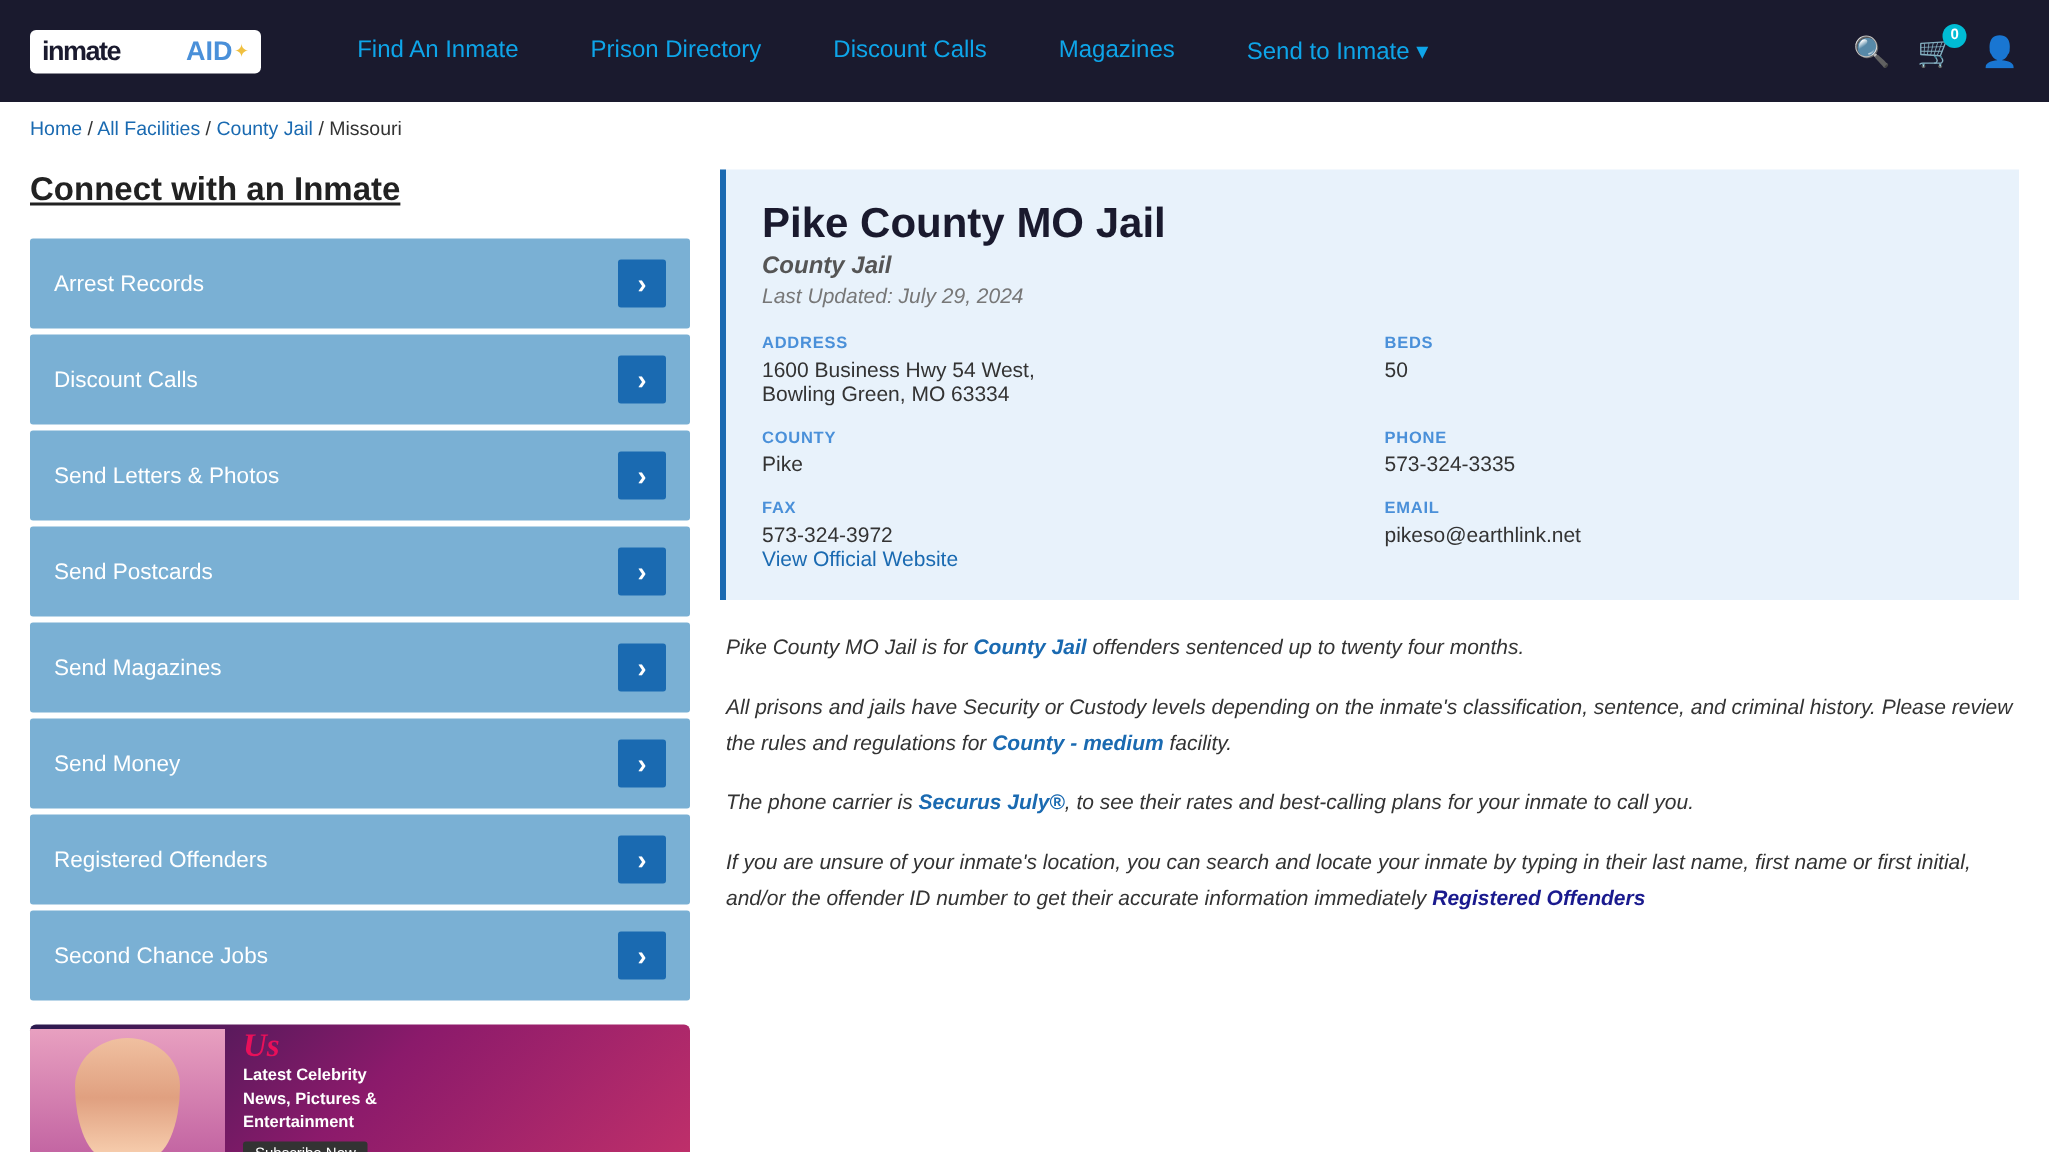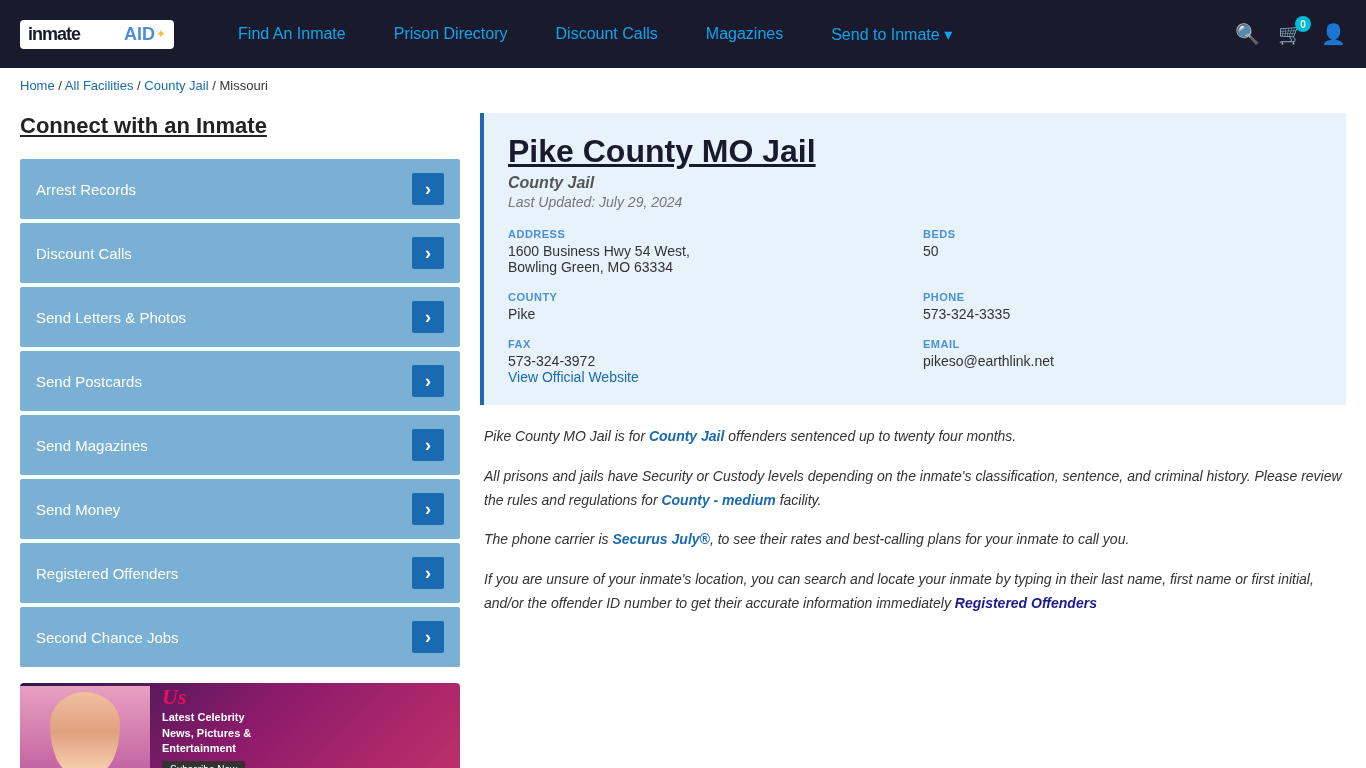--- a/index.html
+++ b/index.html
@@ -206,25 +206,24 @@
     }
 
     
     .facility-card {
       background: #e8f2fb;
       border-left: 4px solid #1a6ab1;
       padding: 20px 24px;
       margin-bottom: 20px;
     }
     .facility-name {
-      font-size: 32px;
+      font-size: 28px;
       font-weight: 700;
       color: #1a1a2e;
       margin-bottom: 4px;
-      text-decoration: underline;
     }
     .facility-type {
       font-size: 16px;
       font-weight: 700;
       color: #555;
       font-style: italic;
       margin-bottom: 2px;
     }
     .facility-updated {
       font-size: 14px;

